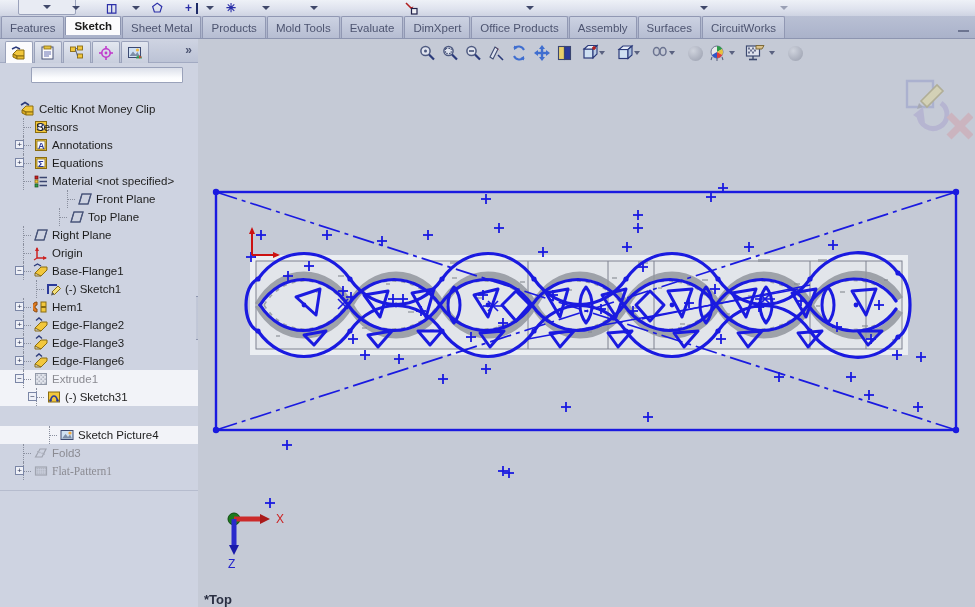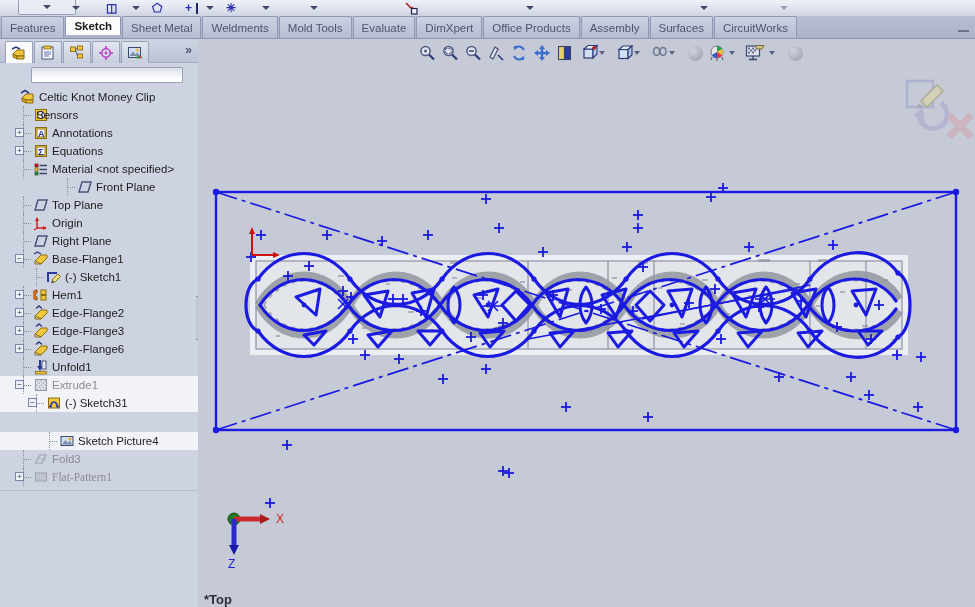--- a/index.html
+++ b/index.html
@@ -219,21 +219,21 @@
     <div class="tb-item" style="left:780px;">
         <div class="tb-caret" style="border-top-color:#9aa0b5;"></div>
       </div>
   </div>
 
   <div class="tabstrip">
     <div class="tabs-wrap" id="tabs-wrap">
         <div class="tab">Features</div>
         <div class="tab active">Sketch</div>
         <div class="tab">Sheet Metal</div>
-        <div class="tab">Weldments</div>
+        <div class="tab">Products</div>
         <div class="tab">Mold Tools</div>
         <div class="tab">Evaluate</div>
         <div class="tab">DimXpert</div>
         <div class="tab">Office Products</div>
         <div class="tab">Assembly</div>
         <div class="tab">Surfaces</div>
         <div class="tab">CircuitWorks</div>
       </div>
     <div class="tabstrip-min"></div>
   </div>
@@ -296,21 +296,21 @@
         </svg>
       </div>
       <div class="fm-chevrons">»</div>
     </div>
 
     <div class="fm-filterrow">
       <input class="fm-filter" type="text" placeholder="" style="">
     </div>
 
     <div class="fm-tree" id="fm-tree">
-        <div class="tree-row" style="height: 18px;">
+        <div class="tree-row" style="height: 18px; margin-top: 12px;">
           <span class="ticon" style="left: 20px; top: 1px;"><svg width="16" height="16" viewBox="0 0 16 16">
               <path d="M2 9 L6 5 L13 5 L13 11 L6 11 Z" fill="#f2c73c" stroke="#8a6c10" stroke-width="1"></path>
               <path d="M2 9 L2 12 L6 14 L6 11 Z" fill="#d9a81f" stroke="#8a6c10" stroke-width="1"></path>
               <path d="M6 11 L6 14 L13 14 L13 11 Z" fill="#e8bc30" stroke="#8a6c10" stroke-width="1"></path>
               <path d="M1 4 L5 1.5 L9 4" fill="none" stroke="#2b3a7a" stroke-width="1.5"></path>
             </svg></span>
           <span class="tlabel" style="left: 39px;">Celtic Knot Money Clip</span>
         </div>
         <div class="tree-row" style="height: 18px;">
           <div class="dotline" style="left: 23px; top: 0px; height: 18px;"></div>
@@ -357,49 +357,49 @@
         </div>
         <div class="tree-row" style="height: 18px; margin-left: 44px;">
           <div class="dotline" style="left: 23px; top: 0px; height: 18px;"></div>
           <div class="dothoriz" style="left: 23px; top: 9px; width: 8px;"></div>
           <span class="ticon" style="left: 33px; top: 1px;"><svg width="16" height="16" viewBox="0 0 16 16">
               <path d="M5 3 L14 3 L11 13 L2 13 Z" fill="none" stroke="#49557a" stroke-width="1.3"></path>
               <path d="M5 3 L2 13 M14 3 L11 13" fill="none" stroke="#49557a" stroke-width="1"></path>
             </svg></span>
           <span class="tlabel" style="left: 52px;">Front Plane</span>
         </div>
-        <div class="tree-row" style="height: 18px;">
+        <div class="tree-row" style="height: 18px; margin-left: 36px;">
           <div class="dotline" style="left: 23px; top: 0px; height: 18px;"></div>
           <div class="dothoriz" style="left: 23px; top: 9px; width: 8px;"></div>
           <span class="ticon" style="left: 33px; top: 1px;"><svg width="16" height="16" viewBox="0 0 16 16">
               <path d="M5 3 L14 3 L11 13 L2 13 Z" fill="none" stroke="#49557a" stroke-width="1.3"></path>
               <path d="M5 3 L2 13 M14 3 L11 13" fill="none" stroke="#49557a" stroke-width="1"></path>
             </svg></span>
           <span class="tlabel" style="left: 52px;">Top Plane</span>
+        </div>
+        <div class="tree-row" style="height: 18px;">
+          <div class="dotline" style="left: 23px; top: 0px; height: 18px;"></div>
+          <div class="dothoriz" style="left: 23px; top: 9px; width: 8px;"></div>
+          <span class="ticon" style="left: 33px; top: 1px;"><svg width="16" height="16" viewBox="0 0 16 16">
+              <path d="M5 3 L14 3 L11 13 L2 13 Z" fill="none" stroke="#49557a" stroke-width="1.3"></path>
+              <path d="M5 3 L2 13 M14 3 L11 13" fill="none" stroke="#49557a" stroke-width="1"></path>
+            </svg></span>
+          <span class="tlabel" style="left: 52px;">Right Plane</span>
         </div>
         <div class="tree-row" style="height: 18px;">
           <div class="dotline" style="left: 23px; top: 0px; height: 18px;"></div>
           <div class="dothoriz" style="left: 23px; top: 9px; width: 8px;"></div>
           <span class="ticon" style="left: 33px; top: 1px;"><svg width="16" height="16" viewBox="0 0 16 16">
               <path d="M4 13 L4 3" fill="none" stroke="#cc2222" stroke-width="1.5"></path>
               <path d="M4 2 L2 6 L6 6 Z" fill="#cc2222"></path>
               <path d="M4 13 L13 13" fill="none" stroke="#cc2222" stroke-width="1.5"></path>
               <path d="M14 13 L10 11 L10 15 Z" fill="#cc2222"></path>
               <path d="M4 13 L1 15" fill="none" stroke="#cc2222" stroke-width="1.2"></path>
             </svg></span>
           <span class="tlabel" style="left: 52px;">Origin</span>
-        </div>
-        <div class="tree-row" style="height: 18px;">
-          <div class="dotline" style="left: 23px; top: 0px; height: 18px;"></div>
-          <div class="dothoriz" style="left: 23px; top: 9px; width: 8px;"></div>
-          <span class="ticon" style="left: 33px; top: 1px;"><svg width="16" height="16" viewBox="0 0 16 16">
-              <path d="M5 3 L14 3 L11 13 L2 13 Z" fill="none" stroke="#49557a" stroke-width="1.3"></path>
-              <path d="M5 3 L2 13 M14 3 L11 13" fill="none" stroke="#49557a" stroke-width="1"></path>
-            </svg></span>
-          <span class="tlabel" style="left: 52px;">Right Plane</span>
         </div>
         <div class="tree-row" style="height: 18px;">
           <div class="dotline" style="left: 23px; top: 0px; height: 18px;"></div>
           <div class="dothoriz" style="left: 23px; top: 9px; width: 8px;"></div>
           <div class="exp-box" style="left: 15px; top: 4px;">−</div>
           <span class="ticon" style="left: 33px; top: 1px;"><svg width="16" height="16" viewBox="0 0 16 16">
               <path d="M2 10 L8 4 L14 4 L14 7 L8 13 Z" fill="#f2c73c" stroke="#8a6c10" stroke-width="1"></path>
               <path d="M2 10 L2 13 L8 13" fill="none" stroke="#8a6c10" stroke-width="1"></path>
               <path d="M1 3 L4.5 1 L8 3" fill="none" stroke="#2b3a7a" stroke-width="1.4"></path>
             </svg></span>
@@ -451,31 +451,20 @@
         <div class="tree-row" style="height: 18px;">
           <div class="dotline" style="left: 23px; top: 0px; height: 18px;"></div>
           <div class="dothoriz" style="left: 23px; top: 9px; width: 8px;"></div>
           <div class="exp-box" style="left: 15px; top: 4px;">+</div>
           <span class="ticon" style="left: 33px; top: 1px;"><svg width="16" height="16" viewBox="0 0 16 16">
               <path d="M2 11 L8 5 L14 5 L14 8 L8 14 Z" fill="#f2c73c" stroke="#8a6c10" stroke-width="1"></path>
               <path d="M2 11 L2 14 L8 14" fill="none" stroke="#8a6c10" stroke-width="1"></path>
               <path d="M3 3.5 L6 1 L9 3.5" fill="none" stroke="#2b3a7a" stroke-width="1.4"></path>
             </svg></span>
           <span class="tlabel" style="left: 52px;">Edge-Flange6</span>
-        </div>
-        <div class="tree-row" style="height: 18px;">
-          <div class="dotline" style="left: 23px; top: 0px; height: 18px;"></div>
-          <div class="dothoriz" style="left: 23px; top: 9px; width: 8px;"></div>
-          <span class="ticon" style="left: 33px; top: 1px;"><svg width="16" height="16" viewBox="0 0 16 16">
-              <path d="M7 1 L7 9" fill="none" stroke="#2b3a9a" stroke-width="2"></path>
-              <path d="M7 12 L4 7 L10 7 Z" fill="#2b3a9a"></path>
-              <rect x="9" y="2" width="4" height="8" fill="#e8ecf4" stroke="#4a5578" stroke-width="1"></rect>
-              <rect x="2.5" y="12.5" width="11" height="2.5" fill="#f2c73c" stroke="#8a6c10" stroke-width="0.8"></rect>
-            </svg></span>
-          <span class="tlabel" style="left: 52px;">Unfold1</span>
         </div>
         <div class="tree-row dim sel-band" style="height: 18px;">
           <div class="dotline" style="left: 23px; top: 0px; height: 18px;"></div>
           <div class="dothoriz" style="left: 23px; top: 9px; width: 8px;"></div>
           <div class="exp-box" style="left: 15px; top: 4px;">−</div>
           <span class="ticon" style="left: 33px; top: 1px;"><svg width="16" height="16" viewBox="0 0 16 16">
               <rect x="2.5" y="2.5" width="11" height="11" fill="#dfe2ea" stroke="#9299a8" stroke-width="1"></rect>
               <rect x="3.5" y="3.5" width="1.4" height="1.4" fill="#a8adba"></rect>
               <rect x="3.5" y="7.5" width="1.4" height="1.4" fill="#a8adba"></rect>
               <rect x="3.5" y="11.5" width="1.4" height="1.4" fill="#a8adba"></rect>

